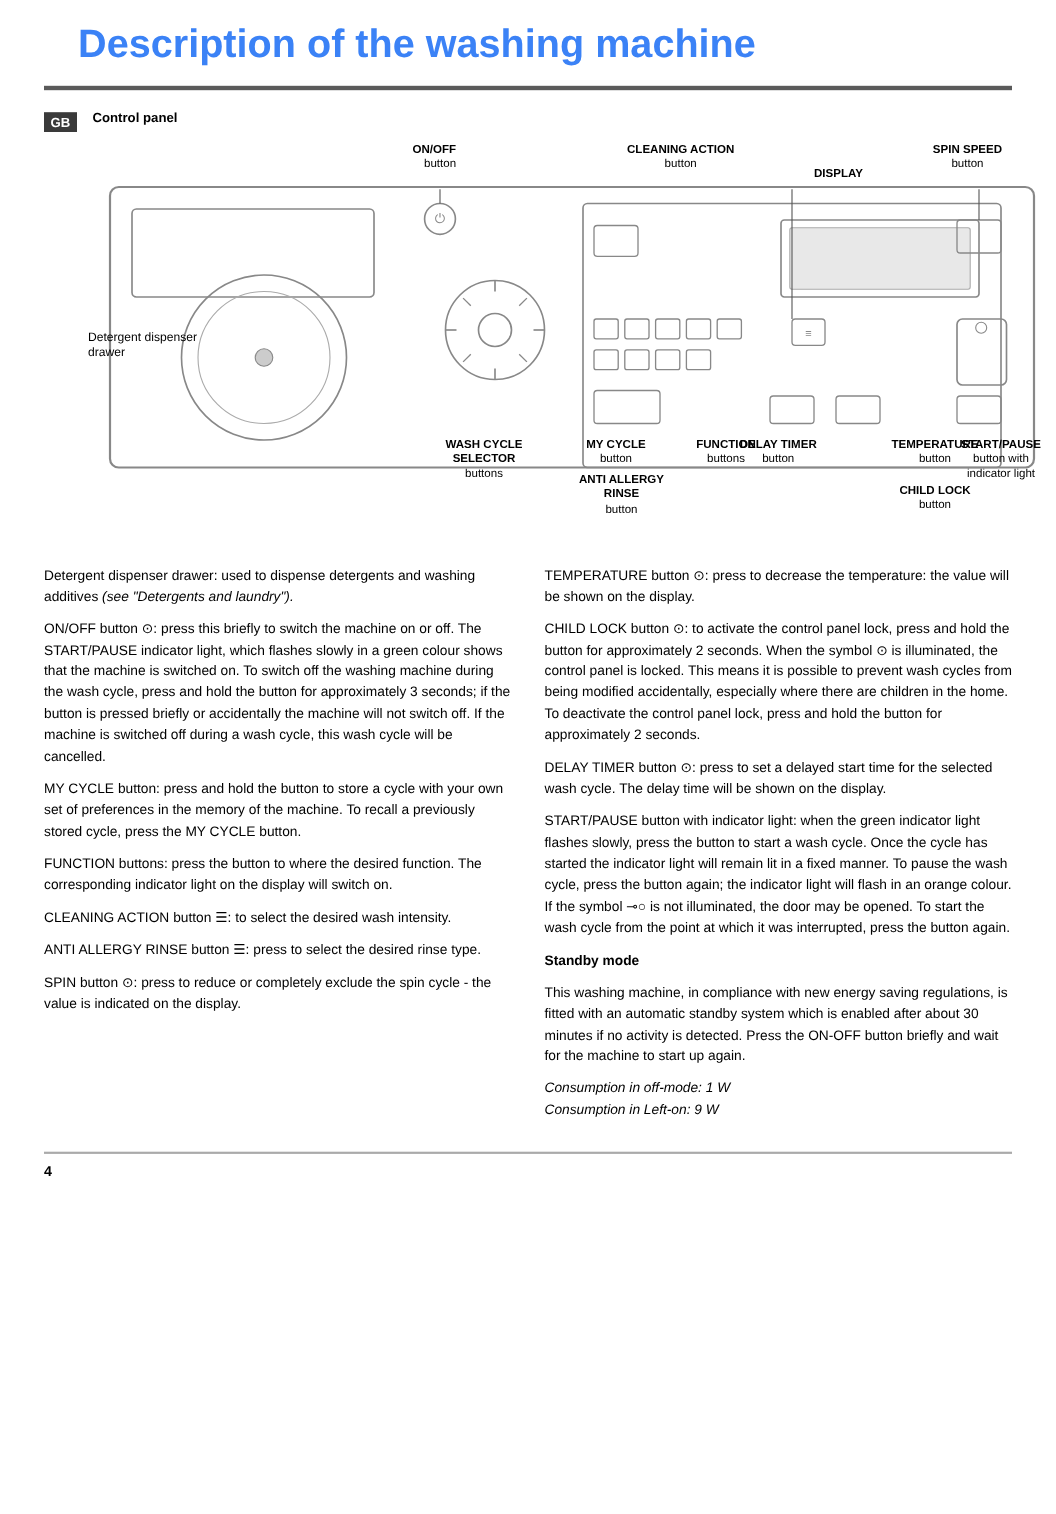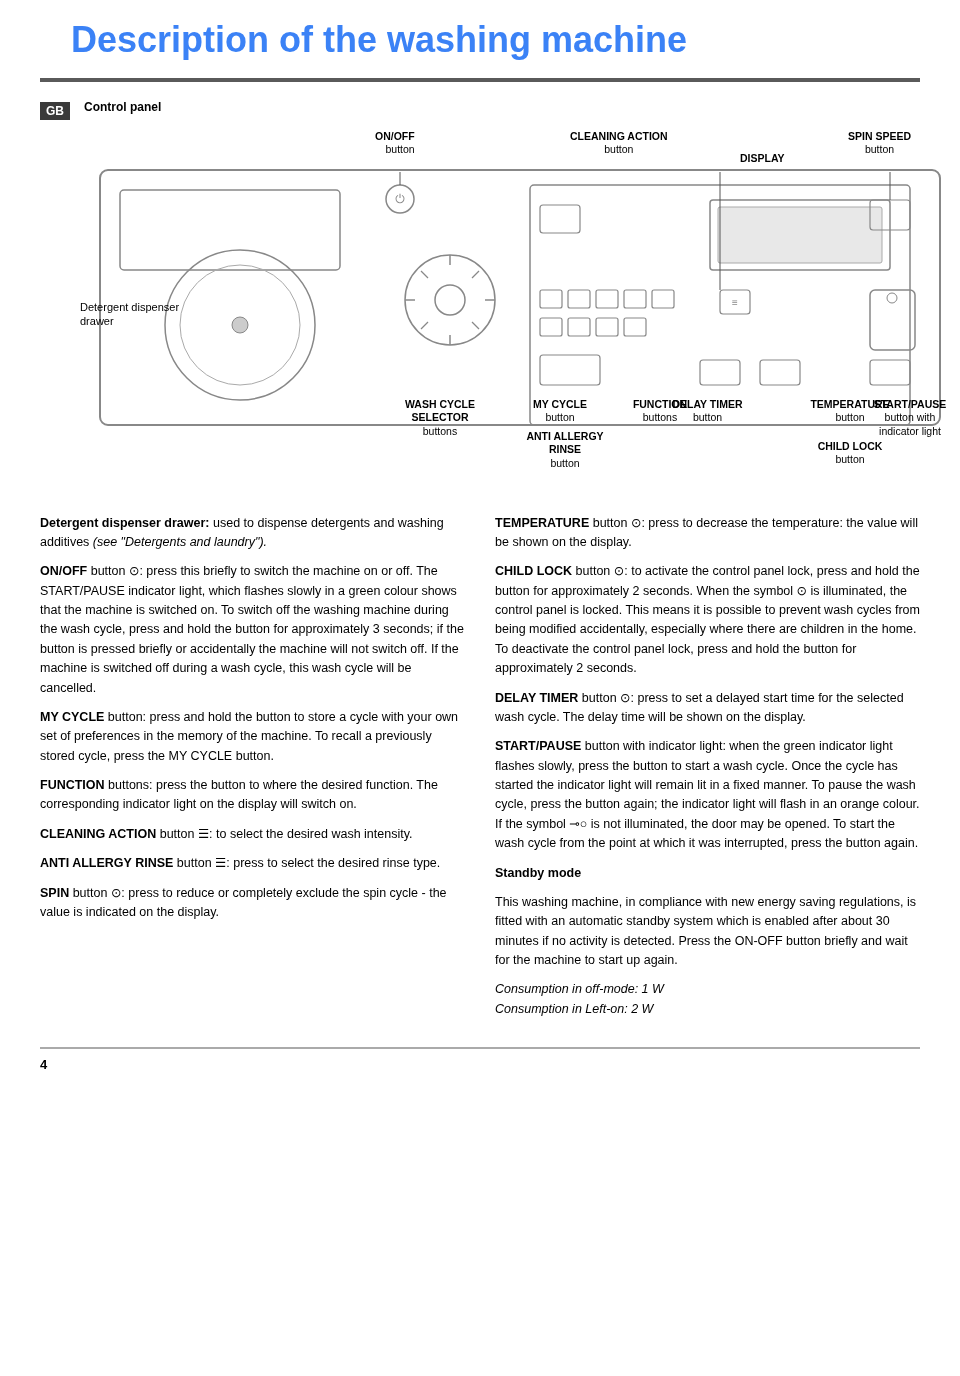--- a/index.html
+++ b/index.html
@@ -75,21 +75,21 @@
     }
     .text-col {
       flex: 1;
       font-size: 12.5px;
       line-height: 1.55;
     }
     .text-col p {
       margin-bottom: 10px;
     }
     .text-col .bold-term {
-      font-weight: 700;
+      font-weight: 400;
     }
     .text-col .italic-text {
       font-style: italic;
     }
     .standby-title {
       font-weight: 700;
       margin-bottom: 3px;
     }
 
     
@@ -330,21 +330,21 @@
         <span> button with indicator light: when the green indicator light flashes slowly, press the button to start a wash cycle. Once the cycle has started the indicator light will remain lit in a fixed manner. To pause the wash cycle, press the button again; the indicator light will flash in an orange colour. If the symbol ⊸○ is not illuminated, the door may be opened. To start the wash cycle from the point at which it was interrupted, press the button again.</span>
       </p>
 
       <p>
         <span class="standby-title">Standby mode</span>
       </p>
       <p>
         <span>This washing machine, in compliance with new energy saving regulations, is fitted with an automatic standby system which is enabled after about 30 minutes if no activity is detected. Press the ON-OFF button briefly and wait for the machine to start up again.</span>
       </p>
       <p>
-        <span class="italic-text"><span>Consumption in off-mode: 1 W</span><br><span>Consumption in Left-on: 2 W</span></span>
+        <span class="italic-text"><span>Consumption in off-mode: 1 W</span><br><span>Consumption in Left-on: 9 W</span></span>
       </p>
 
     </div>
   </div>
 
   <hr class="bottom-rule">
   <div class="page-number">4</div>
 
 </div>
 

